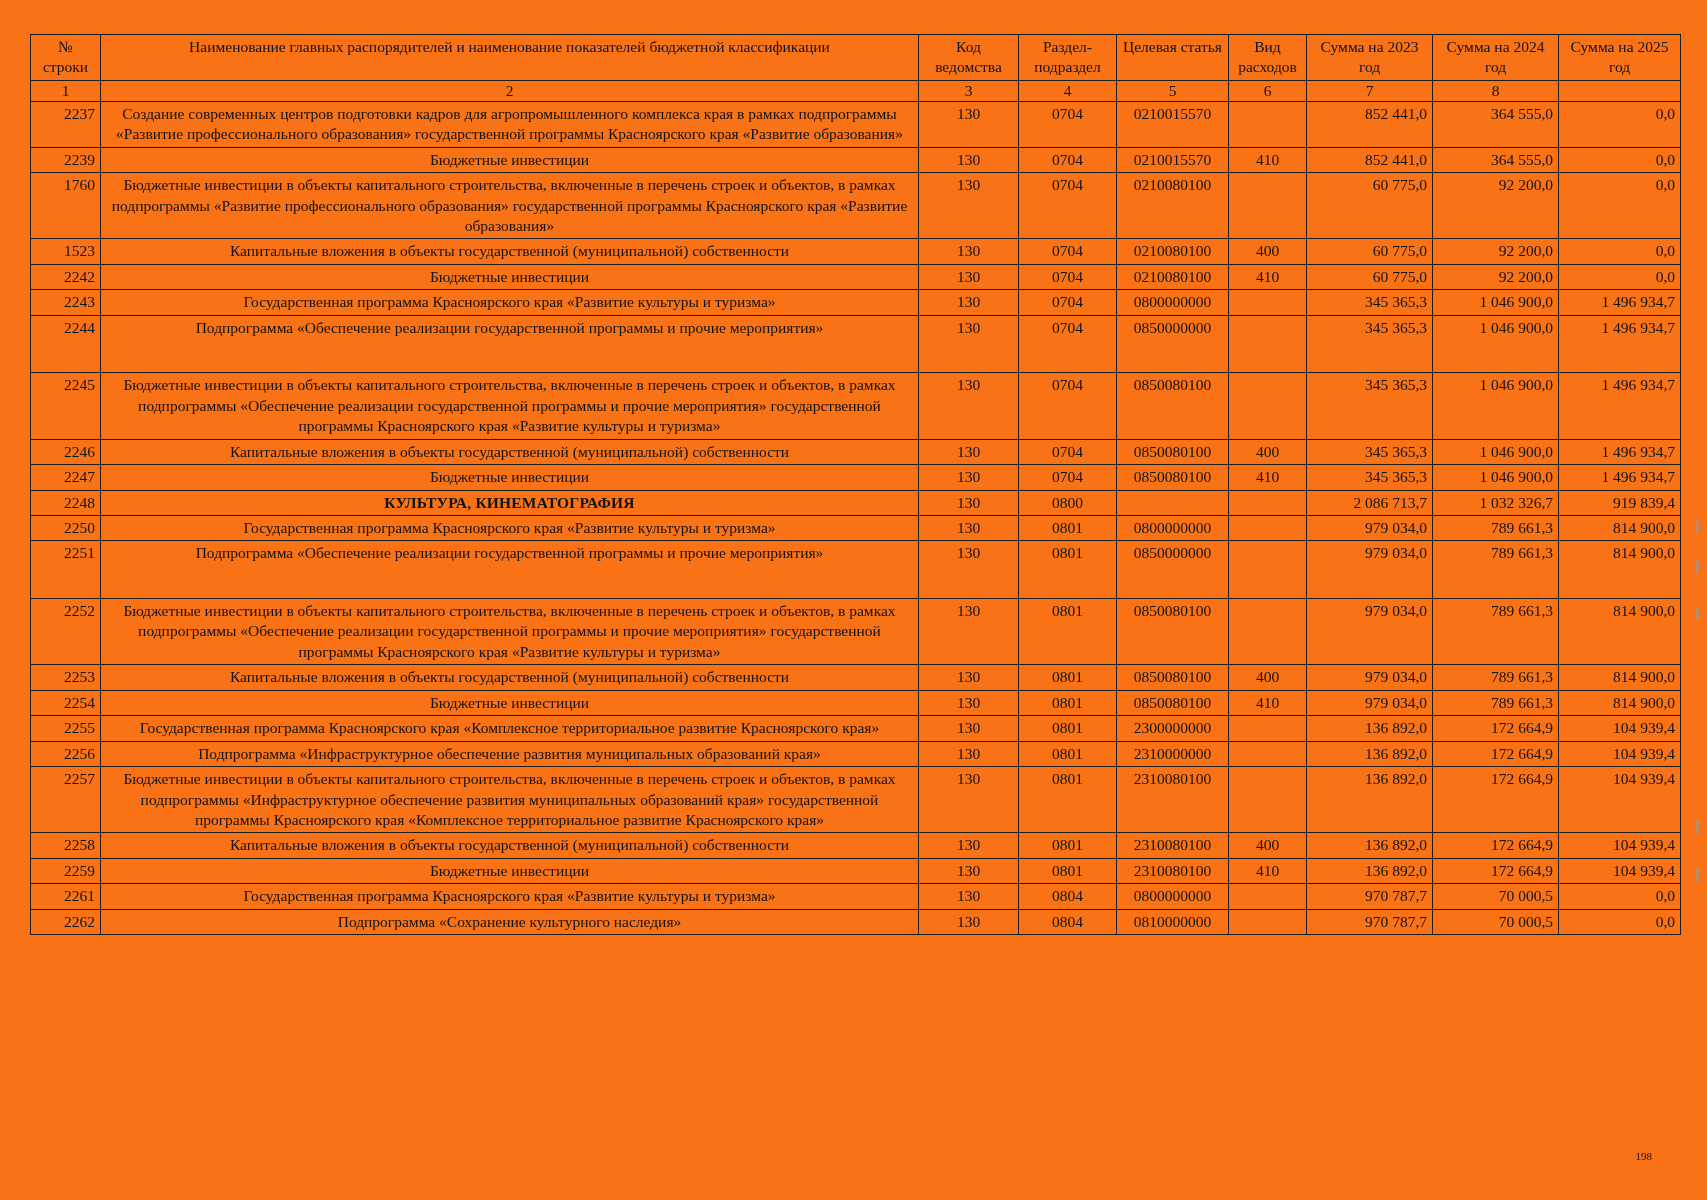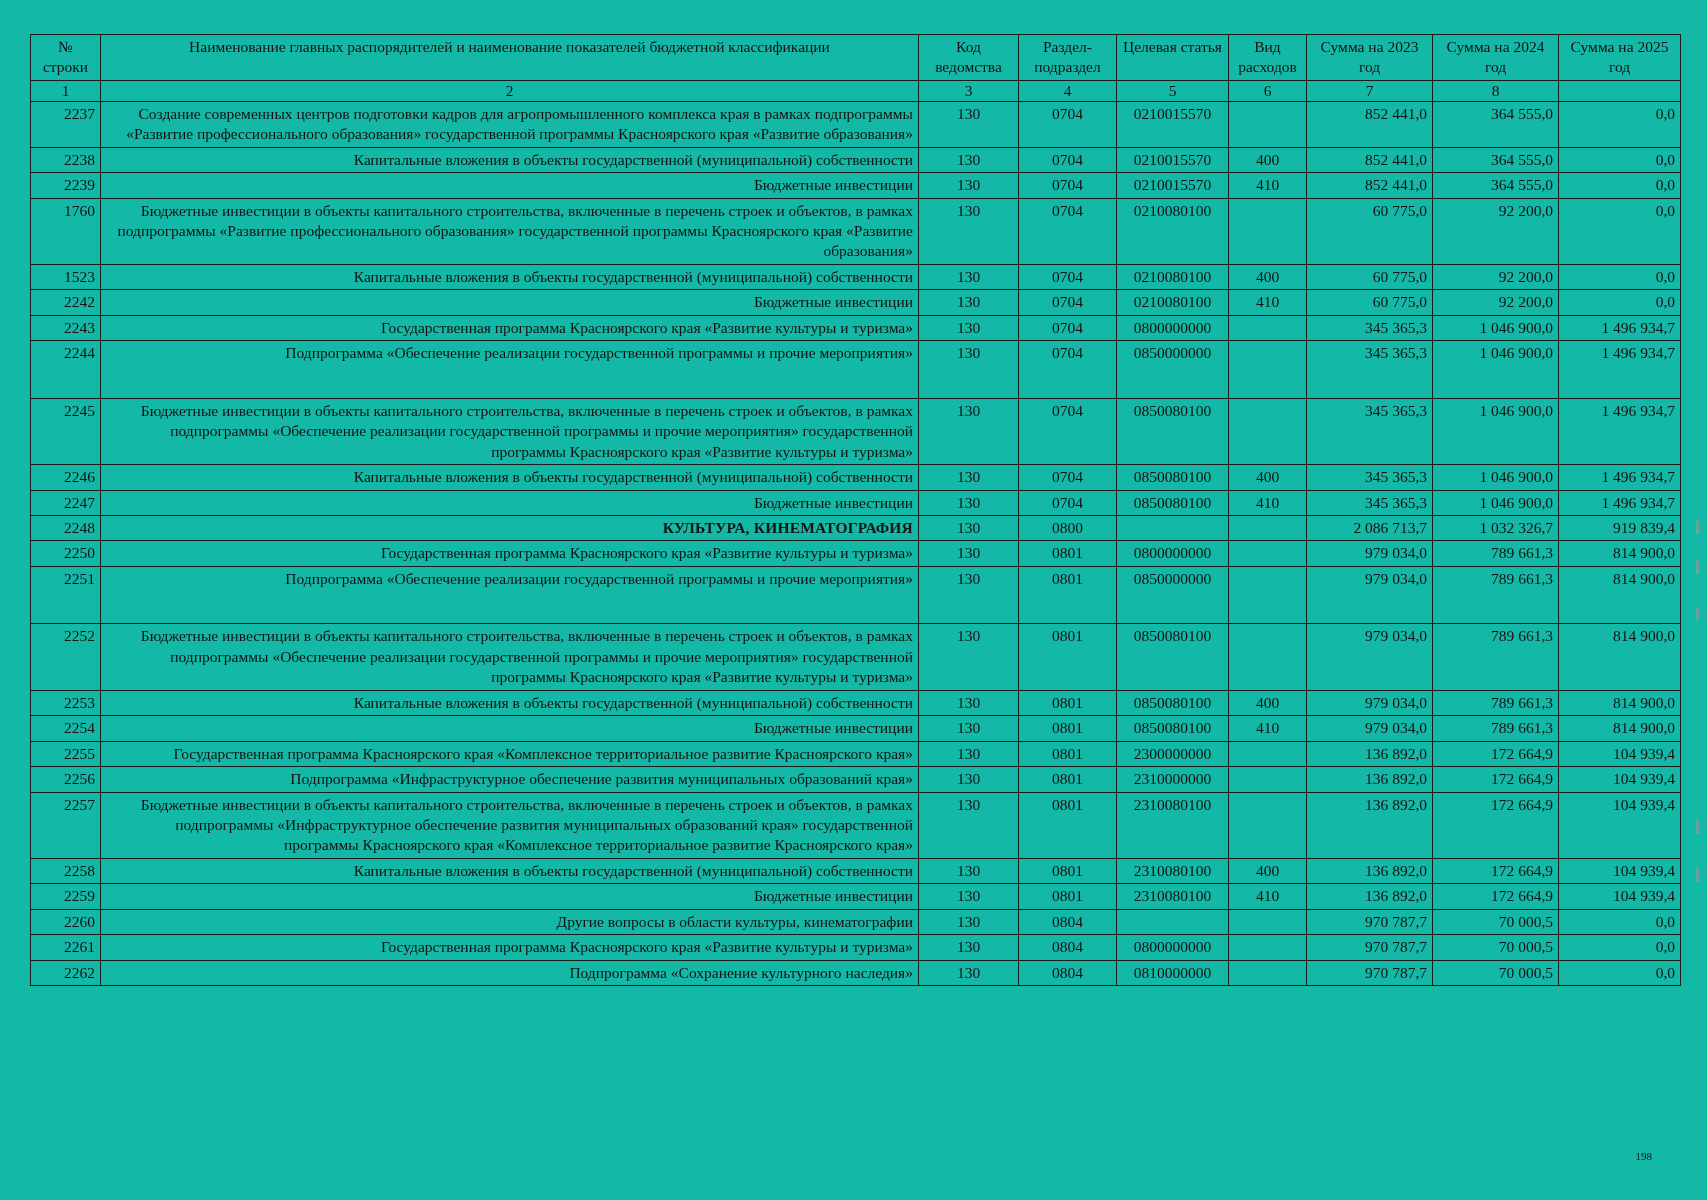--- a/index.html
+++ b/index.html
@@ -1,21 +1,21 @@
 <!DOCTYPE html>
 <html><head>
 <meta charset="utf-8">
 <style>
   * { margin:0; padding:0; box-sizing:border-box; }
   html,body { background:#e8e8e8; }
   body { font-family:"Liberation Serif", serif; color:#131313; }
   .page {
     position:relative;
     width:1707px; height:1200px;
-    background:#14b8a6;
+    background:#f97316;
     overflow:hidden;
   }
   table.budget {
     position:absolute; left:30px; top:34px;
     width:1650px;
     border-collapse:collapse;
     table-layout:fixed;
   }
   table.budget th, table.budget td {
     border:1.6px solid #1c1c1c;
@@ -30,21 +30,21 @@
     text-align:center;
     vertical-align:middle;
     padding:3px 4px;
   }
   tr.colnums td {
     text-align:center;
     padding:1px 2px;
     line-height:1.15;
   }
   td.c-num  { text-align:right; }
-  td.c-name { text-align:right; padding-left:6px; }
+  td.c-name { text-align:center; padding-left:6px; }
   td.c-code { text-align:center; }
   td.c-sum  { text-align:right; padding-right:5px; }
   tr.section td.c-name { font-weight:bold; letter-spacing:0.2px; }
   .page-number {
     position:absolute;
     right:55px; bottom:38px;
     font-size:11px;
   }
   
   .scan-mark { position:absolute; right:8px; width:3px; background:#9a9a9a; opacity:.6; }
@@ -96,31 +96,20 @@
           <td class="c-name">Создание современных центров подготовки кадров для агропромышленного комплекса края в рамках подпрограммы «Развитие профессионального образования» государственной программы Красноярского края «Развитие образования»</td>
           <td class="c-code">130</td>
           <td class="c-code">0704</td>
           <td class="c-code">0210015570</td>
           <td class="c-code"></td>
           <td class="c-sum">852 441,0</td>
           <td class="c-sum">364 555,0</td>
           <td class="c-sum">0,0</td>
         </tr>
         <tr>
-          <td class="c-num">2238</td>
-          <td class="c-name">Капитальные вложения в объекты государственной (муниципальной) собственности</td>
-          <td class="c-code">130</td>
-          <td class="c-code">0704</td>
-          <td class="c-code">0210015570</td>
-          <td class="c-code">400</td>
-          <td class="c-sum">852 441,0</td>
-          <td class="c-sum">364 555,0</td>
-          <td class="c-sum">0,0</td>
-        </tr>
-        <tr>
           <td class="c-num">2239</td>
           <td class="c-name">Бюджетные инвестиции</td>
           <td class="c-code">130</td>
           <td class="c-code">0704</td>
           <td class="c-code">0210015570</td>
           <td class="c-code">410</td>
           <td class="c-sum">852 441,0</td>
           <td class="c-sum">364 555,0</td>
           <td class="c-sum">0,0</td>
         </tr>
@@ -325,31 +314,20 @@
         <tr>
           <td class="c-num">2259</td>
           <td class="c-name">Бюджетные инвестиции</td>
           <td class="c-code">130</td>
           <td class="c-code">0801</td>
           <td class="c-code">2310080100</td>
           <td class="c-code">410</td>
           <td class="c-sum">136 892,0</td>
           <td class="c-sum">172 664,9</td>
           <td class="c-sum">104 939,4</td>
-        </tr>
-        <tr>
-          <td class="c-num">2260</td>
-          <td class="c-name">Другие вопросы в области культуры, кинематографии</td>
-          <td class="c-code">130</td>
-          <td class="c-code">0804</td>
-          <td class="c-code"></td>
-          <td class="c-code"></td>
-          <td class="c-sum">970 787,7</td>
-          <td class="c-sum">70 000,5</td>
-          <td class="c-sum">0,0</td>
         </tr>
         <tr>
           <td class="c-num">2261</td>
           <td class="c-name">Государственная программа Красноярского края «Развитие культуры и туризма»</td>
           <td class="c-code">130</td>
           <td class="c-code">0804</td>
           <td class="c-code">0800000000</td>
           <td class="c-code"></td>
           <td class="c-sum">970 787,7</td>
           <td class="c-sum">70 000,5</td>

